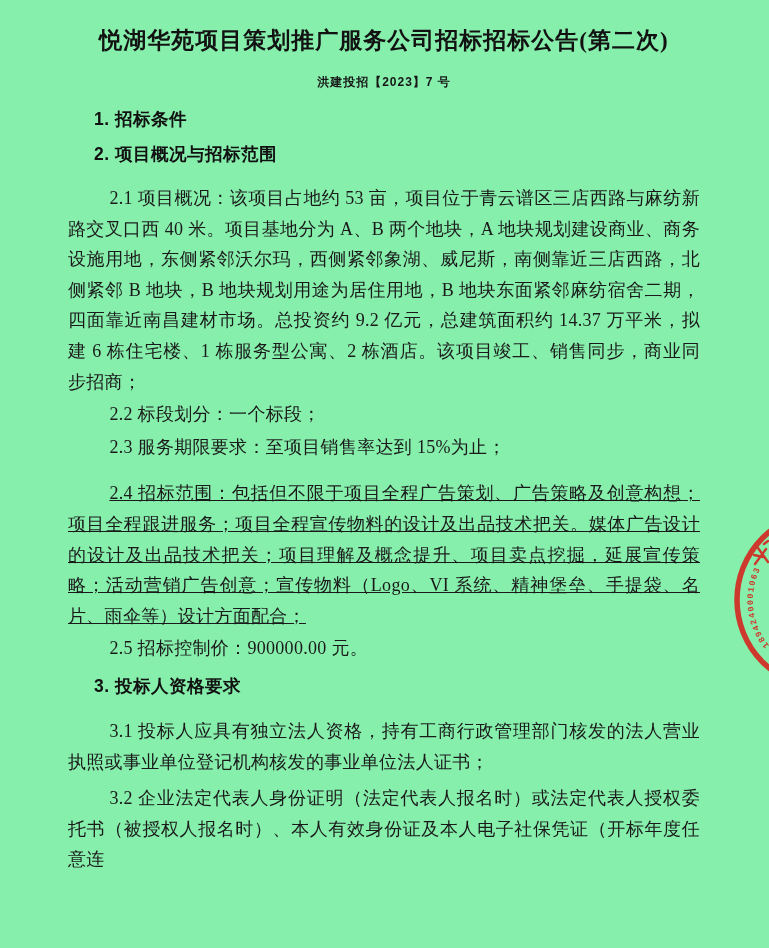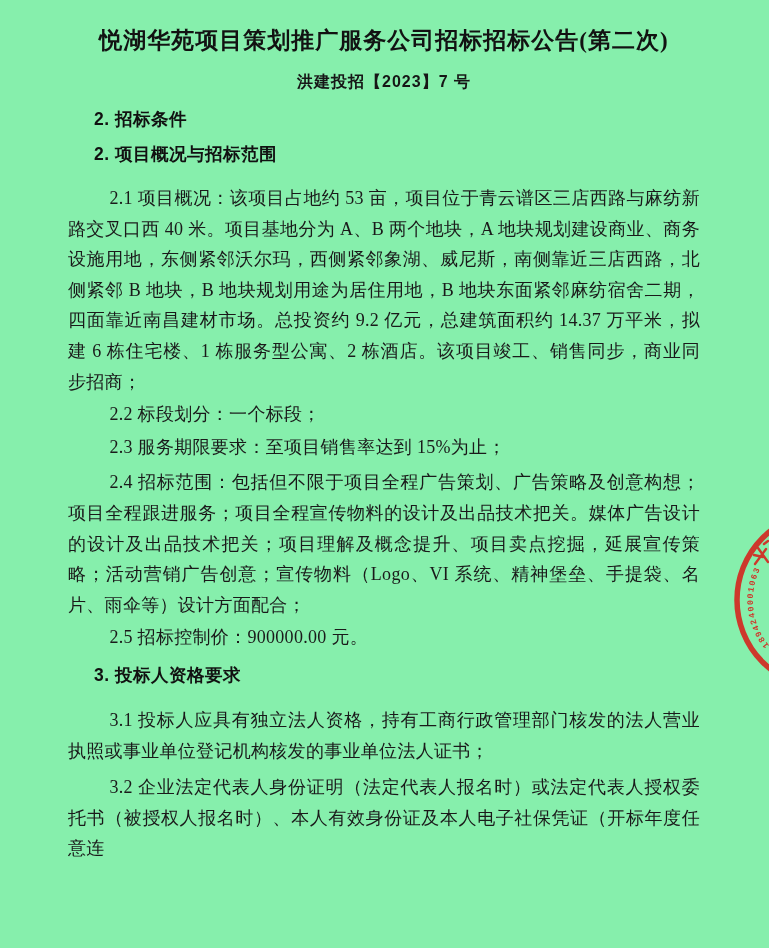--- a/index.html
+++ b/index.html
@@ -21,21 +21,21 @@
     font-size: 23px;
     line-height: 34px;
     text-align: center;
     letter-spacing: 1px;
     color: #121212;
   }
   .docnum {
     margin-top: 13px;
     font-family: "Liberation Sans", "DejaVu Sans", sans-serif;
     font-weight: 700;
-    font-size: 16px;
+    font-size: 12px;
     line-height: 22px;
     text-align: center;
     letter-spacing: 1px;
   }
   .h {
     font-family: "Liberation Sans", "DejaVu Sans", sans-serif;
     font-weight: 700;
     font-size: 17.5px;
     line-height: 24px;
     margin: 12px 0 0 26px;
@@ -51,41 +51,41 @@
     text-indent: 2.3em;
     color: #1a1a1a;
   }
   .mt20 { margin-top: 20px; }
   .mt18 { margin-top: 18px; }
   .mt17 { margin-top: 17px; }
   .mt14 { margin-top: 14px; }
   .mt11 { margin-top: 11px; }
   .mt10 { margin-top: 10px; }
   .mt6  { margin-top: 6px; }
-  .mt5  { margin-top: 5px; }
+  .mt5  { margin-top: 16px; text-decoration: underline; }
   .stamp {
     position: absolute;
     right: 0;
     top: 524px;
     width: 60px;
     height: 170px;
     color: #d42a22; 
     opacity: 0.92;
   }
 </style>
 </head>
 <body>
 
 <div class="page">
 
   <div class="title">悦湖华苑项目策划推广服务公司招标招标公告(第二次)</div>
 
   <div class="docnum">洪建投招【2023】7 号</div>
 
-  <div class="h mt14">2. 招标条件</div>
+  <div class="h mt14">1. 招标条件</div>
 
   <div class="h mt11">2. 项目概况与招标范围</div>
   <p class="body mt17">2.1 项目概况：该项目占地约 53 亩，项目位于青云谱区三店西路与麻纺新路交叉口西 40 米。项目基地分为 A、B 两个地块，A 地块规划建设商业、商务设施用地，东侧紧邻沃尔玛，西侧紧邻象湖、威尼斯，南侧靠近三店西路，北侧紧邻 B 地块，B 地块规划用途为居住用地，B 地块东面紧邻麻纺宿舍二期，四面靠近南昌建材市场。总投资约 9.2 亿元，总建筑面积约 14.37 万平米，拟建 6 栋住宅楼、1 栋服务型公寓、2 栋酒店。该项目竣工、销售同步，商业同步招商；</p>
   <p class="body">2.2 标段划分：一个标段；</p>
   <p class="body">2.3 服务期限要求：至项目销售率达到 15%为止；</p>
   <p class="body mt5">2.4 招标范围：包括但不限于项目全程广告策划、广告策略及创意构想；项目全程跟进服务；项目全程宣传物料的设计及出品技术把关。媒体广告设计的设计及出品技术把关；项目理解及概念提升、项目卖点挖掘，延展宣传策略；活动营销广告创意；宣传物料（Logo、VI 系统、精神堡垒、手提袋、名片、雨伞等）设计方面配合；</p>
   <p class="body">2.5 招标控制价：900000.00 元。</p>
 
   <div class="h mt10">3. 投标人资格要求</div>
   <p class="body mt18">3.1 投标人应具有独立法人资格，持有工商行政管理部门核发的法人营业执照或事业单位登记机构核发的事业单位法人证书；</p>

